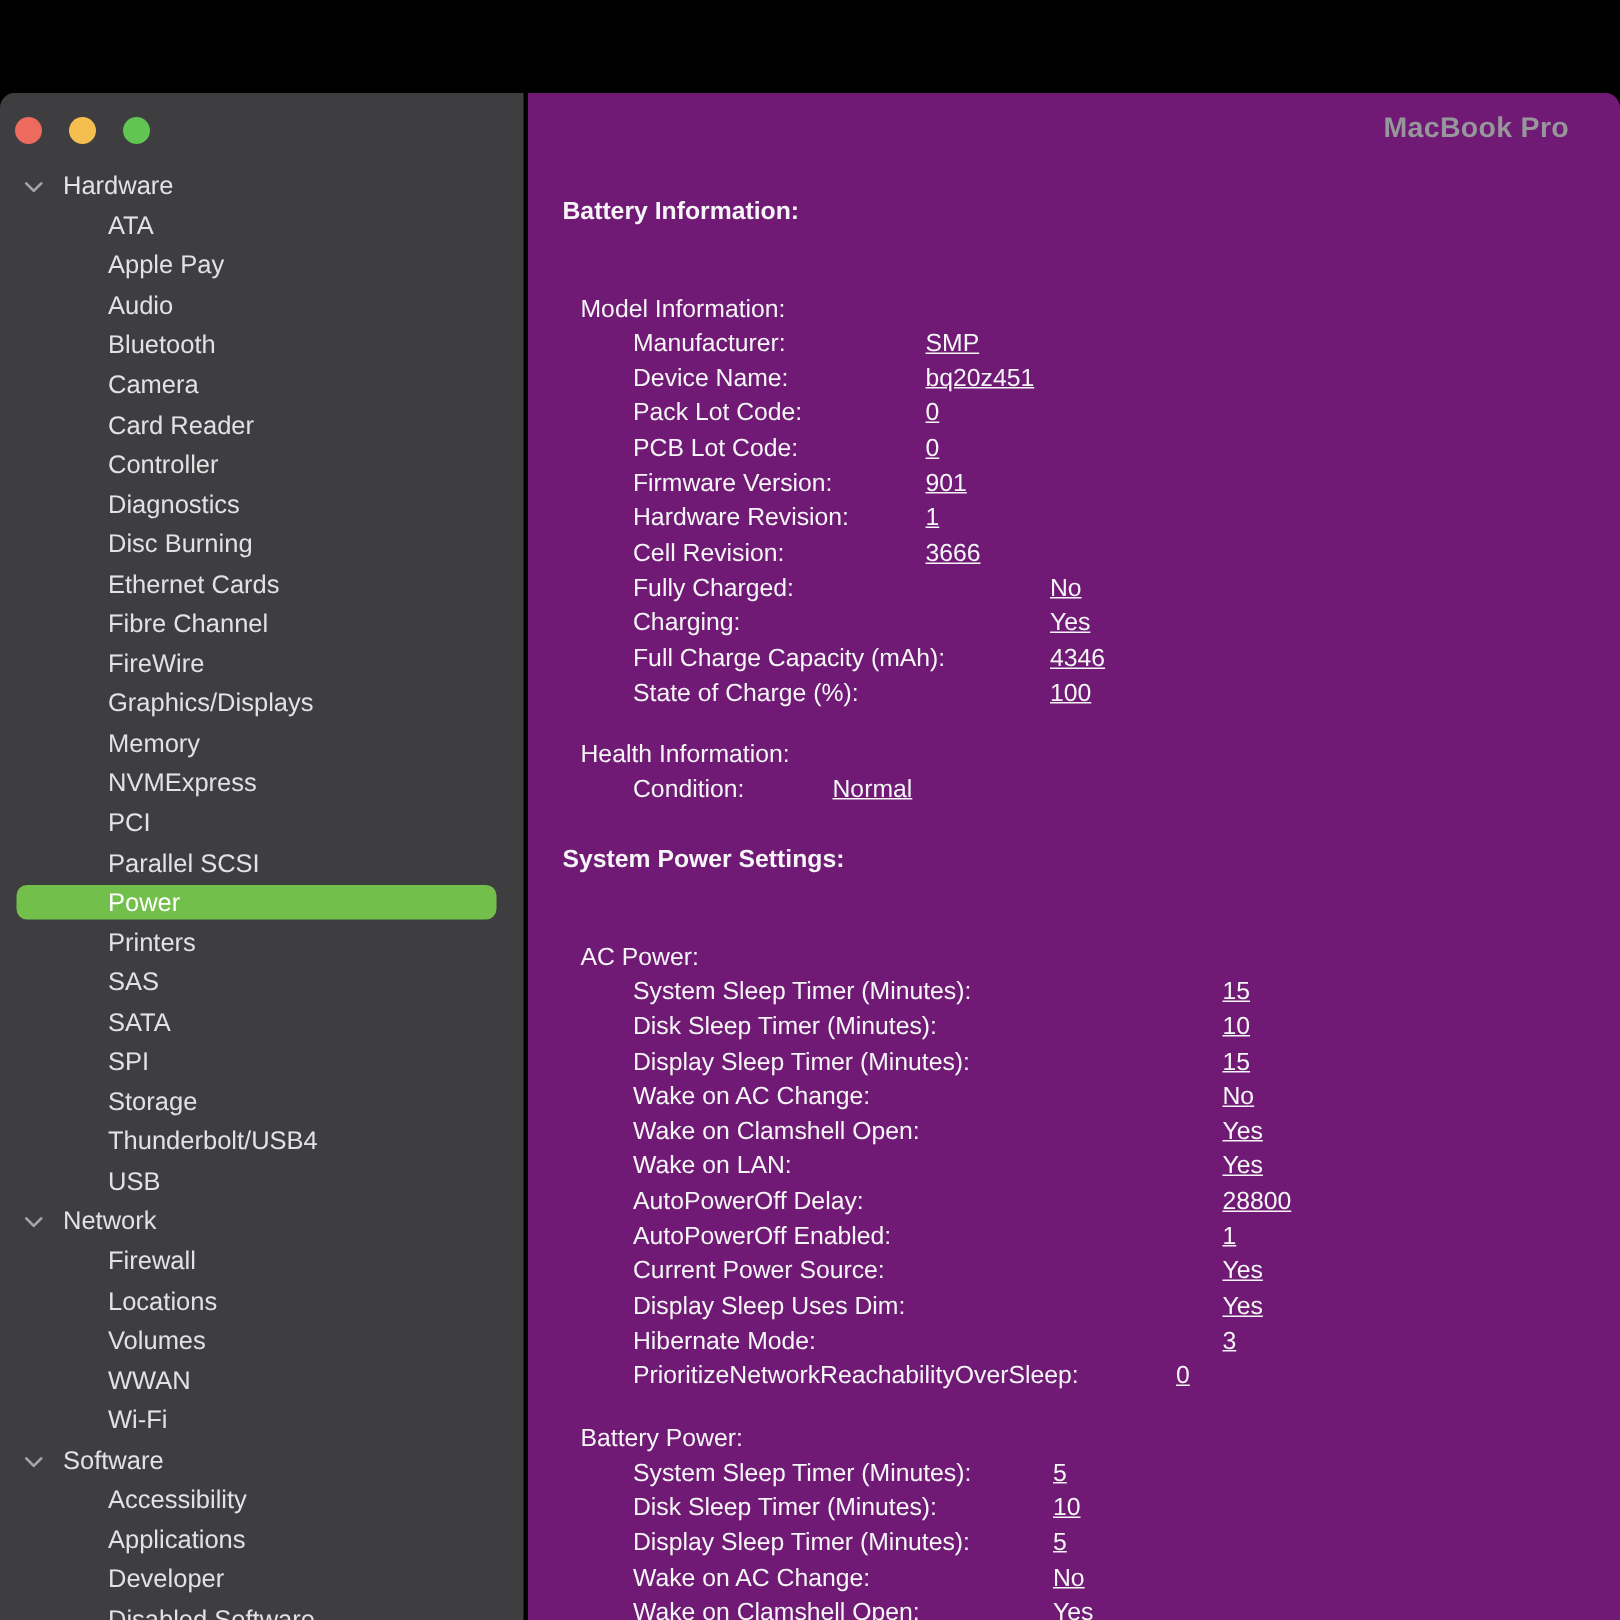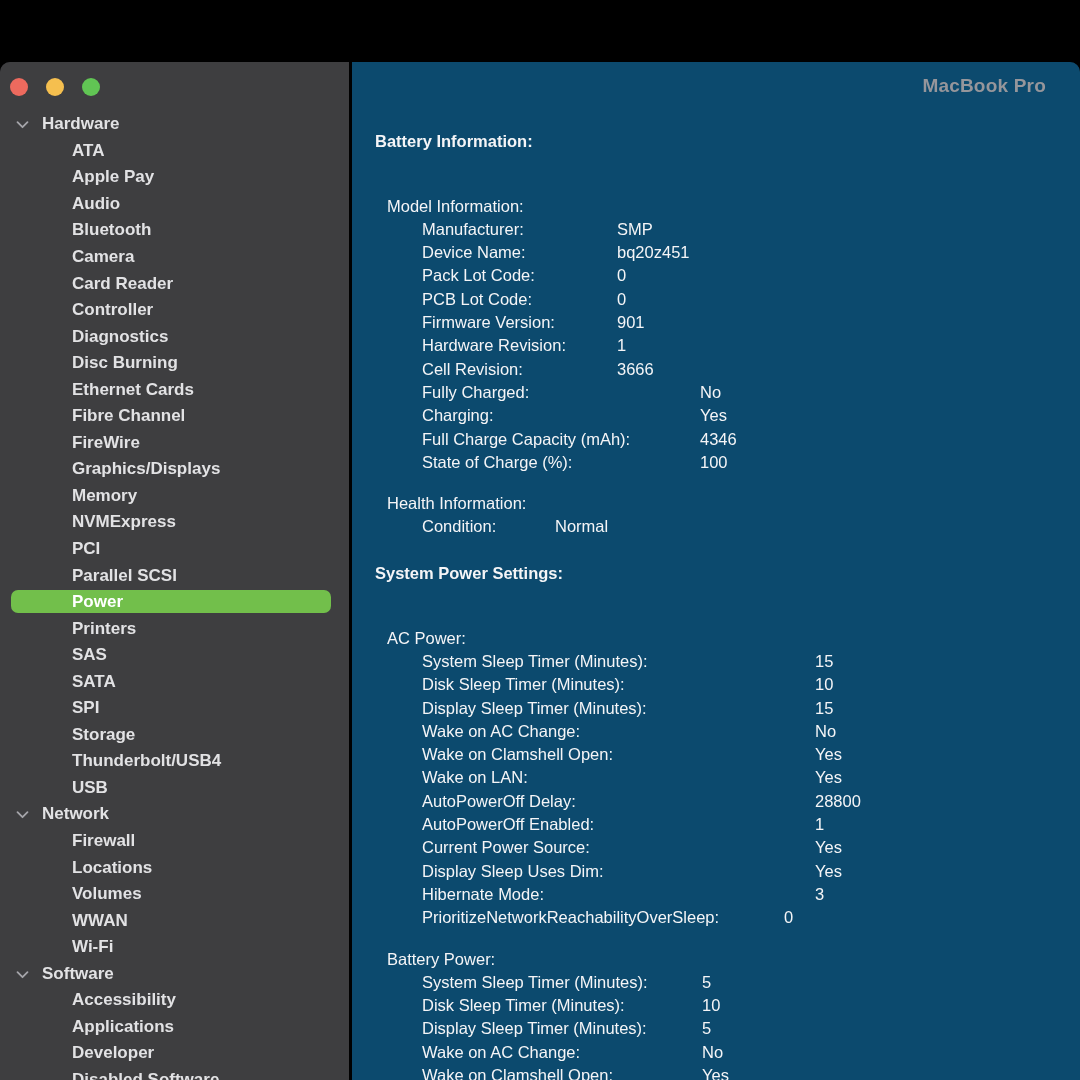--- a/index.html
+++ b/index.html
@@ -16,49 +16,49 @@
   .sidebar {
     width:352px; flex:0 0 352px; background:#3e3e40; position:relative;
     border-right:3px solid #000;
   }
   .traffic { position:absolute; top:16px; left:10px; display:flex; gap:18px; }
   .tl { width:18px; height:18px; border-radius:50%; border:none; padding:0; cursor:default; }
 
   .tree { position:absolute; top:49px; left:0; right:0; }
   .tree-row {
     position:relative; height:26.56px; display:flex; align-items:center;
-    color:#e2e2e4; font-size:17px; white-space:nowrap;font-weight:bold;
+    color:#e2e2e4; font-size:17px; white-space:nowrap;
   }
   .chev { position:absolute; left:16px; top:50%; transform:translateY(-42%); line-height:0; }
   .sec-label { padding-left:42px; }
   .item-label { padding-left:72px; position:relative; z-index:1; }
   .item-row .pill {
     display:none; position:absolute; left:11px; right:18px; top:1px; bottom:2px;
     border-radius:7px; z-index:0;
   }
   .item-row.selected .pill { display:block; }
   .item-row.selected .item-label { color:#fff; }
 
   
-  .content { flex:1 1 auto; position:relative; background:#0c4a6e; }
+  .content { flex:1 1 auto; position:relative; background:#701a75; }
   .win-title {
     position:absolute; top:13px; right:34px; font-size:19px; font-weight:bold;
     color:#96969b; letter-spacing:0.2px;
   }
   .report {
     position:absolute; top:68px; left:23px; right:0;
     color:#f5f5f7; font-size:16.5px;
   }
   .line { height:23.3px; line-height:23.3px; white-space:nowrap; }
   .sec + .sec { margin-top:23.3px; }
   .sec-title { font-weight:bold; }
   .group-label { padding-left:12px;margin-top:18px; }
   .row { padding-left:47px; display:flex;align-items:center; }
   .row-label { min-width:var(--vc); padding-right:16px; }
-  .row-value { flex:0 0 auto; }
+  .row-value { flex:0 0 auto;text-decoration:underline; }
 </style>
 </head>
 <body>
 
 <div class="window">
 
   <div class="sidebar">
     <div class="traffic">
       <button class="tl" style="background: rgb(237, 106, 94);"></button>
       <button class="tl" style="background: rgb(245, 191, 79);"></button>

